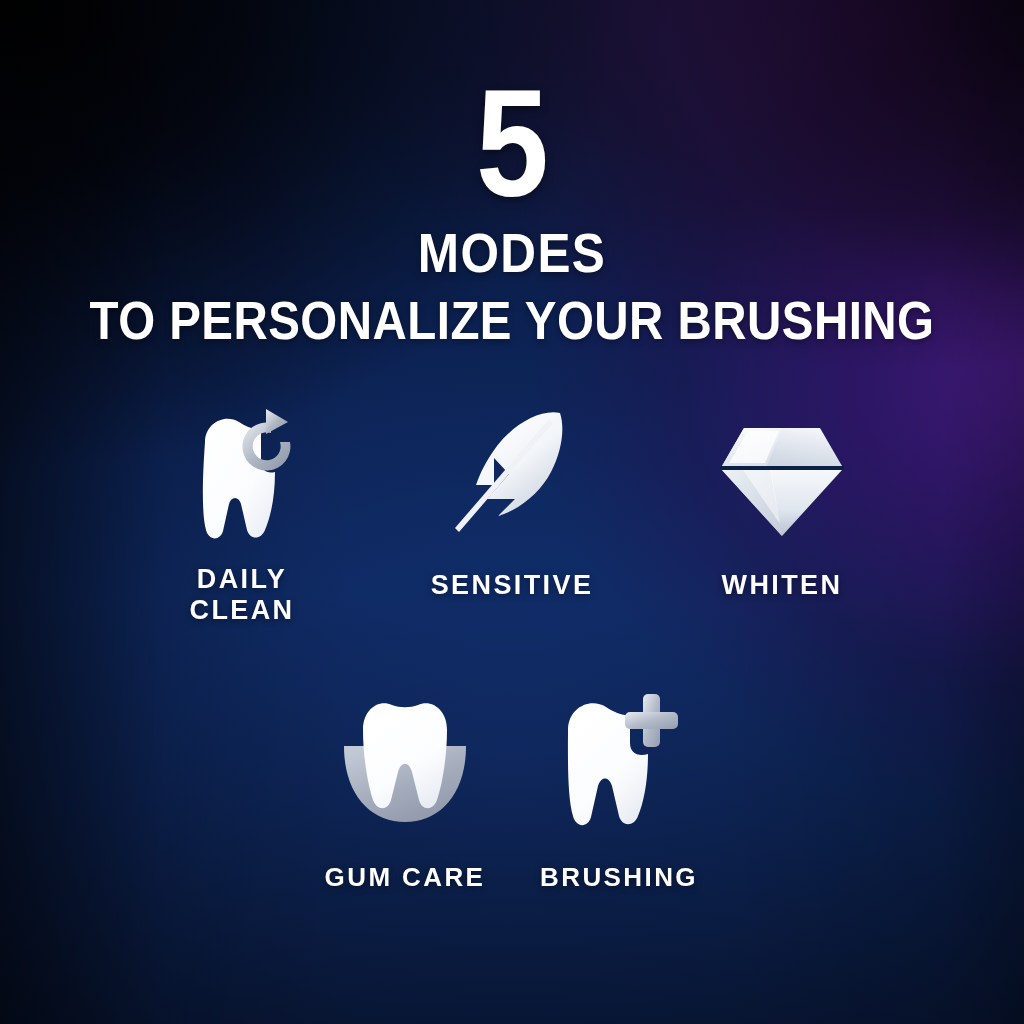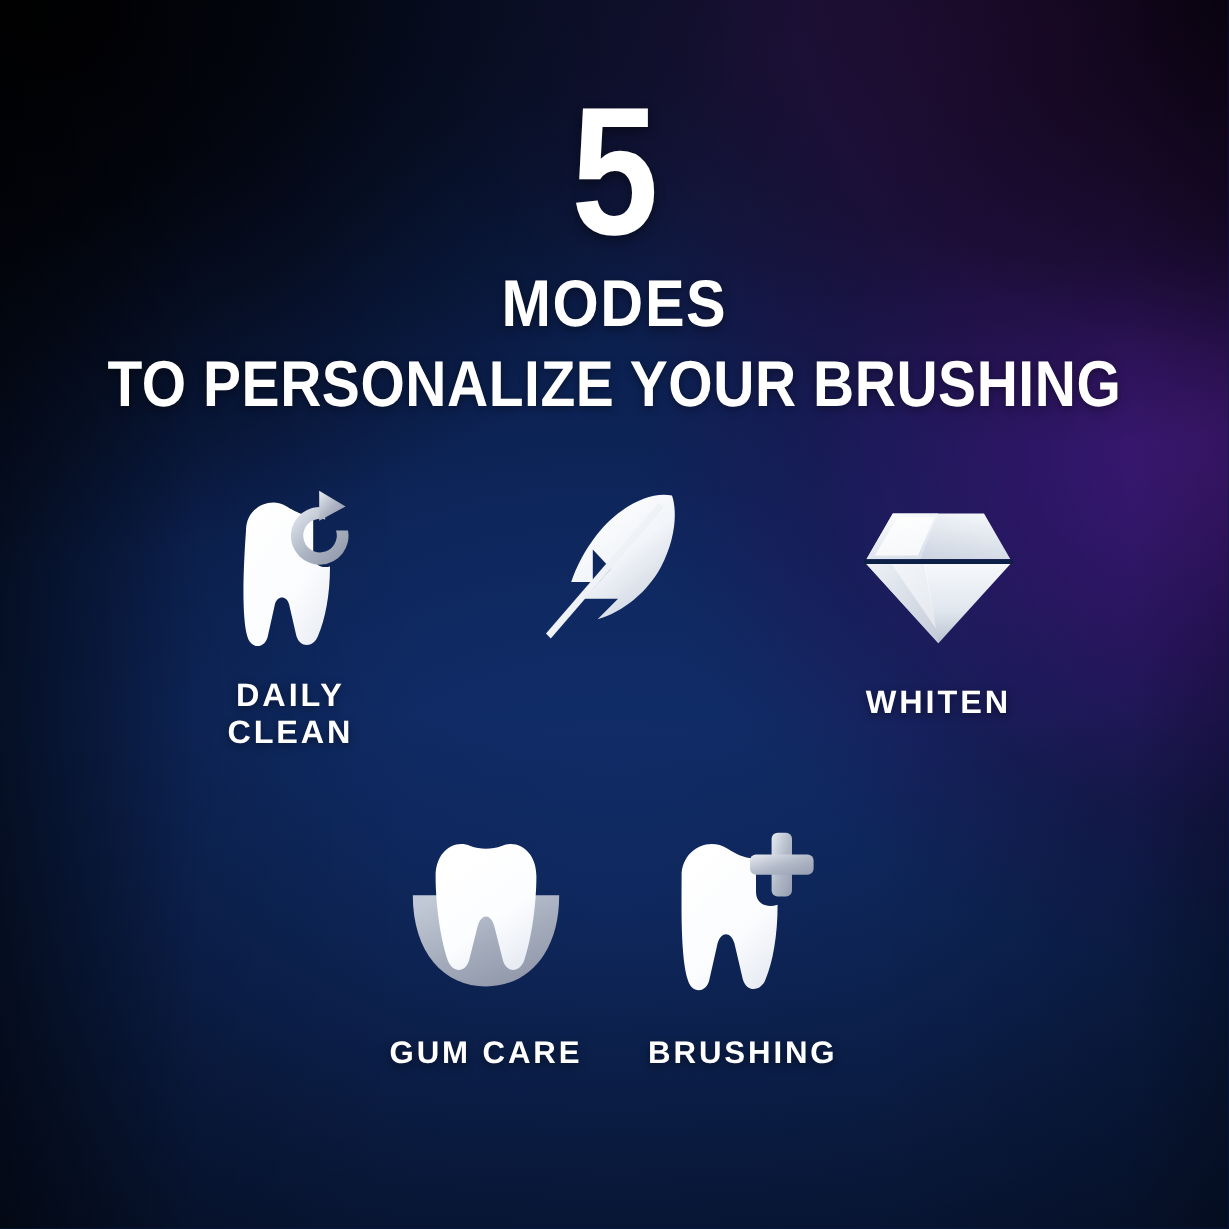--- a/index.html
+++ b/index.html
@@ -207,20 +207,21 @@
             </linearGradient>
           </defs>
 
           <path d="M123 13 C104 9 78 23 60 46 C50 59 43 73 39 85
                    L57 85 L57 58 L72 74 L50 99 L78 99 L61 116
                    C82 110 103 93 114 72 C125 51 128 28 123 13 Z" fill="url(#gFeather)"></path>
 
           <path d="M116 23 L22 132 L18 128 L112 19 Z" fill="url(#gShaft)"></path>
         </svg>
       </div>
+      <div class="mode-label">SENSITIVE</div>
     </div>
 
     <div class="mode-cell cell-whiten">
       <div class="icon-box">
         <svg width="150" height="150" viewBox="0 0 150 150" aria-hidden="true">
           <defs>
             <linearGradient id="gCrownL" x1="0" y1="0" x2="0.4" y2="1">
               <stop offset="0%" stop-color="#ffffff"></stop>
               <stop offset="100%" stop-color="#dbe1ea"></stop>
             </linearGradient>

